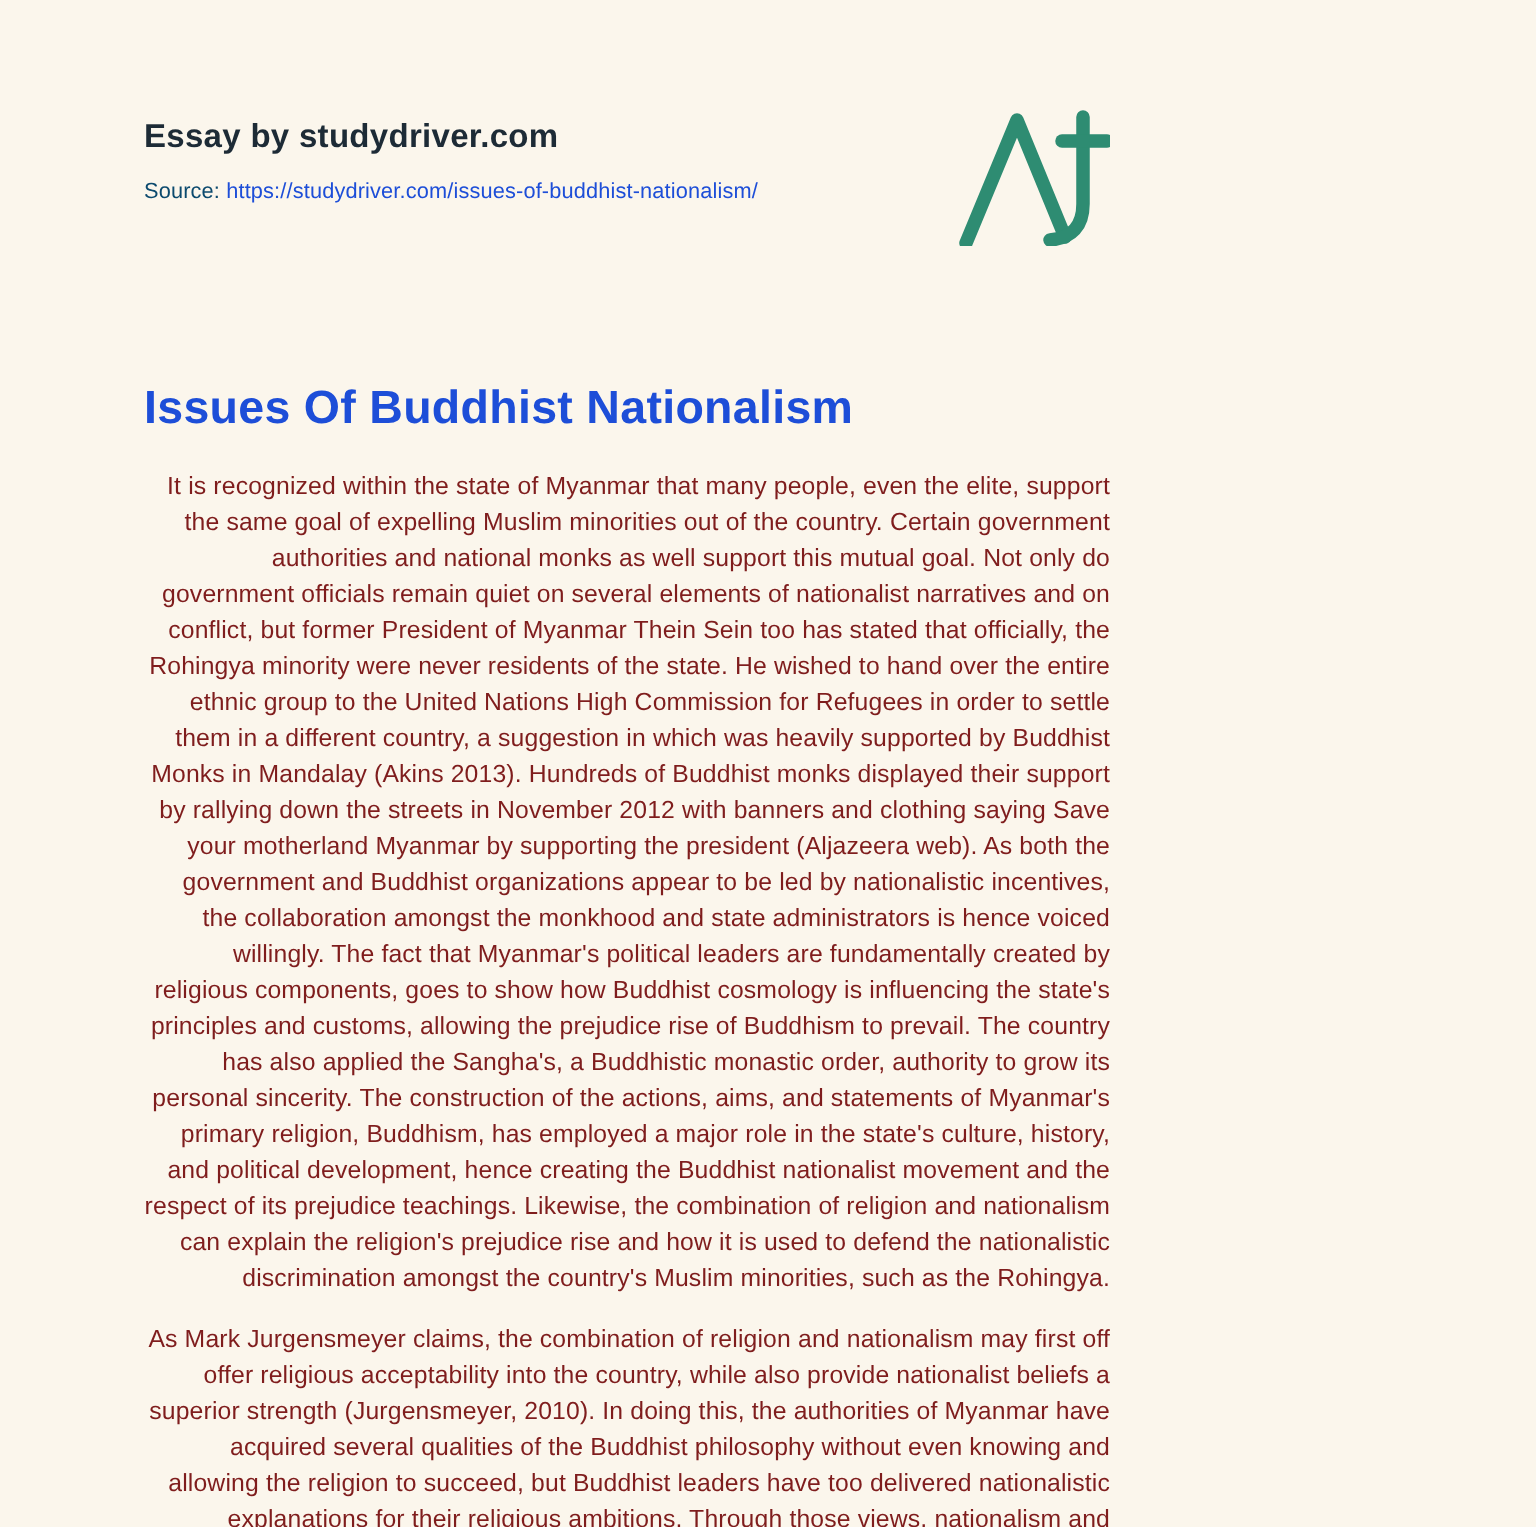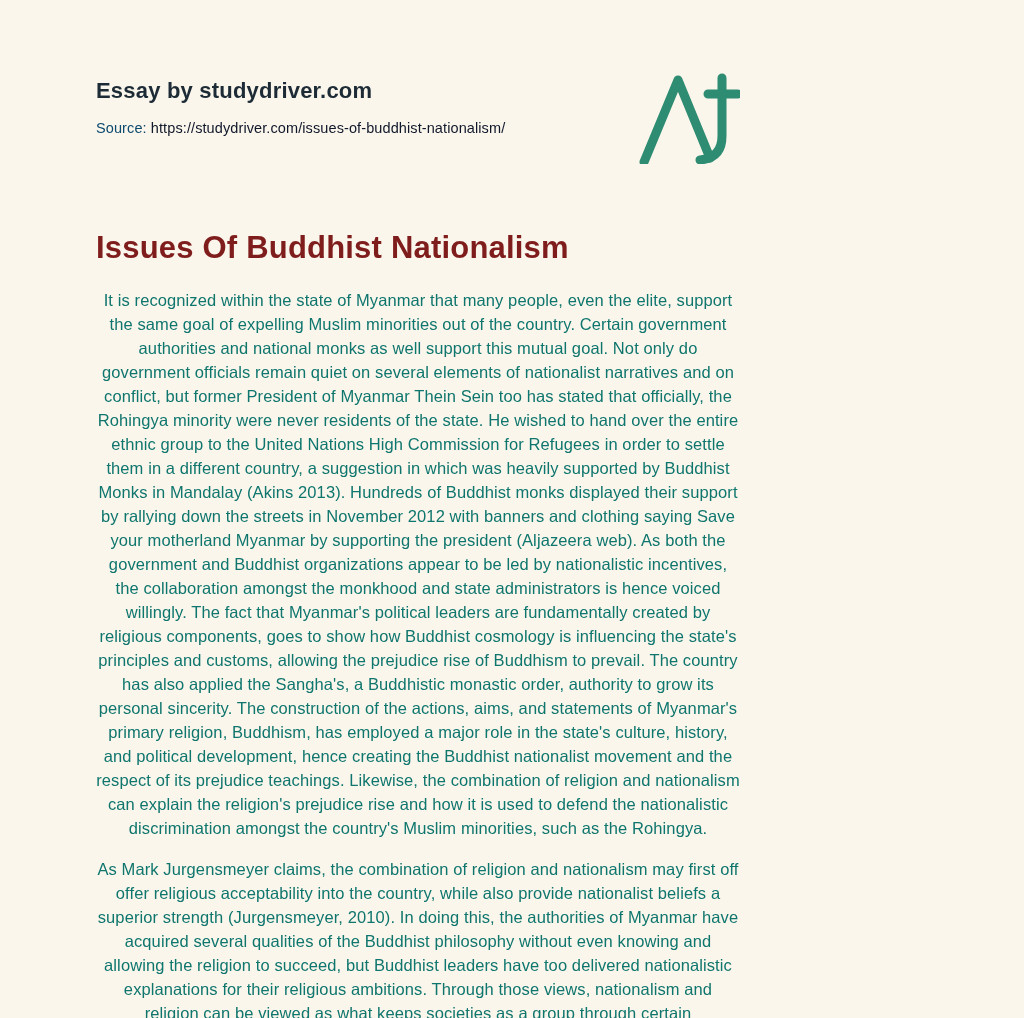--- a/index.html
+++ b/index.html
@@ -29,47 +29,47 @@
   }
   .source-line {
     margin-top: 16px;
     font-size: 14.5px;
     letter-spacing: 0.1px;
   }
   .source-label {
     color: #0c4a6e;
   }
   .source-url {
-    color: #0f172a;
+    color: #1d4ed8;
     text-decoration: none;
   }
   .logo {
     position: absolute;
     top: -6px;
     right: 0;
     width: 104px;
     height: 92px;
   }
   .article-title {
-    margin-top: 94px;
+    margin-top: 118px;
     font-size: 31px;
     font-weight: 700;
-    color: #7f1d1d;
+    color: #1d4ed8;
     letter-spacing: 0.2px;
   }
   .article-body {
     margin-top: 22px;
   }
   .article-body p {
     font-size: 16.5px;
     line-height: 24px;
-    color: #0f766e;
+    color: #7f1d1d;
     letter-spacing: 0.1px;
     margin-bottom: 17px;
-    text-align: center;
+    text-align: right;
   }
 </style>
 </head>
 <body>
 
 <div class="page">
 
   <div class="doc-header">
     <div class="essay-by">Essay by studydriver.com</div>
 

